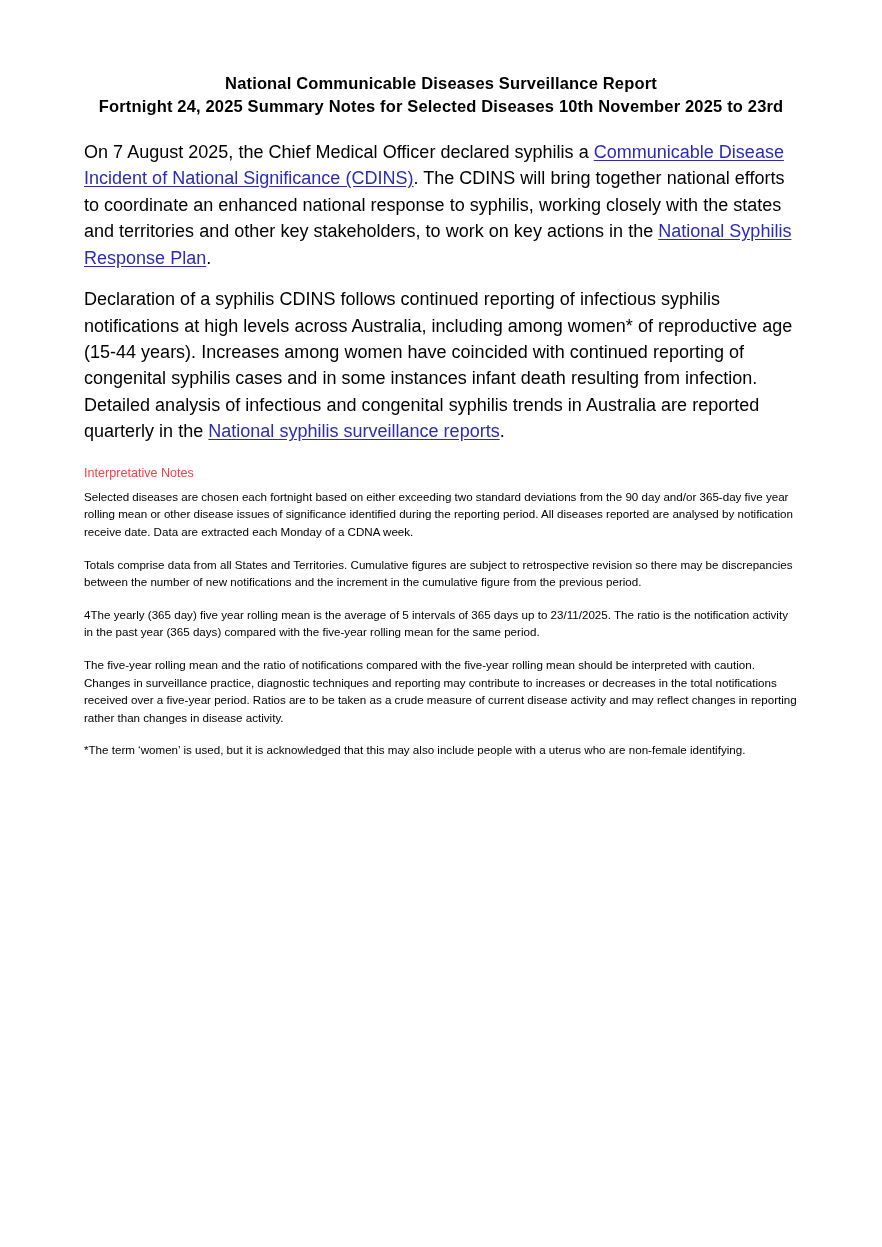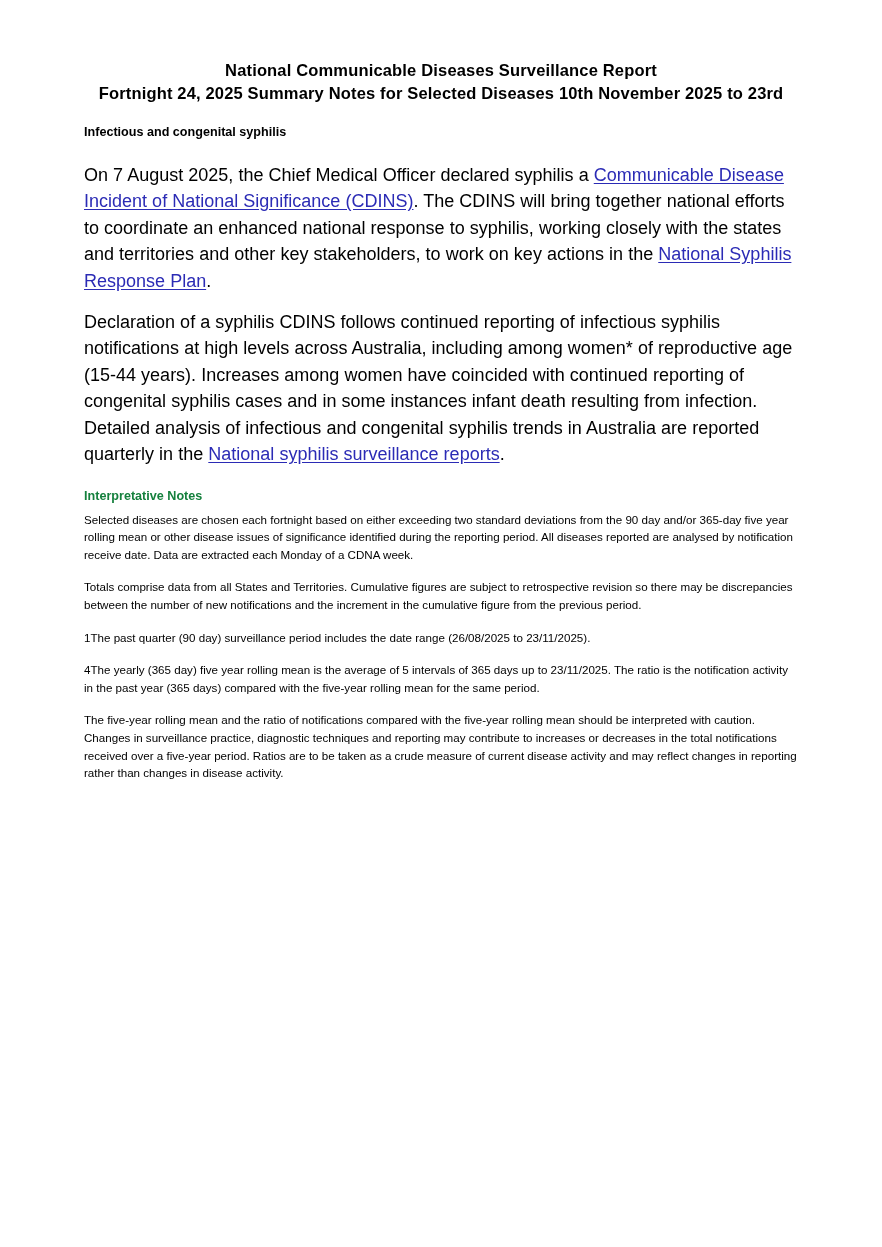--- a/index.html
+++ b/index.html
@@ -24,21 +24,21 @@
     top: 0;
     width: 882px;
     height: 1247px;
     background: #ffffff;
     box-sizing: border-box;
   }
 
   .content {
     position: absolute;
     left: 84px;
-    top: 59px;
+    top: 72px;
     width: 714px;
   }
 
   
   .doc-title {
     font-size: 16.5px;
     font-weight: bold;
     line-height: 1.42;
     text-align: center;
     color: #000000;
@@ -78,24 +78,24 @@
   .doc-link {
     color: #2b2bb5;
     text-decoration: underline;
     text-underline-offset: 2px;
     cursor: pointer;
   }
 
   
   .notes-heading {
     font-size: 12.6px;
-    font-weight: bold;
+    font-weight: normal;
     line-height: 1.5;
     margin: 19px 0 0 0;
-    color: #15803d;
+    color: #ef4444;
   }
 
   
   .note-para {
     font-size: 11.6px;
     line-height: 1.52;
     margin: 15px 0 0 0;
     color: #000000;
     text-align: left;
     width: 714px;
@@ -108,28 +108,27 @@
 <body>
 
 <div class="page">
   <div class="content">
 
     <h1 class="doc-title">
       <span class="line title-line-1">National Communicable Diseases Surveillance Report</span>
       <span class="line title-line-2">Fortnight 24, 2025 Summary Notes for Selected Diseases 10th November 2025 to 23rd</span>
     </h1>
 
-    <h2 class="section-heading">Infectious and congenital syphilis</h2>
 
     <p class="body-para first"><span>On 7 August 2025, the Chief Medical Officer declared syphilis a </span><a class="doc-link" href="#">Communicable Disease Incident of National Significance (CDINS)</a><span>. The CDINS will bring together national efforts to coordinate an enhanced national response to syphilis, working closely with the states and territories and other key stakeholders, to work on key actions in the </span><a class="doc-link" href="#">National Syphilis Response Plan</a><span>.</span></p>
 
     <p class="body-para"><span>Declaration of a syphilis CDINS follows continued reporting of infectious syphilis notifications at high levels across Australia, including among women* of reproductive age (15-44 years). Increases among women have coincided with continued reporting of congenital syphilis cases and in some instances infant death resulting from infection. Detailed analysis of infectious and congenital syphilis trends in Australia are reported quarterly in the </span><a class="doc-link" href="#">National syphilis surveillance reports</a><span>.</span></p>
 
     <h2 class="notes-heading">Interpretative Notes</h2>
 
     <p class="note-para first-note">Selected diseases are chosen each fortnight based on either exceeding two standard deviations from the 90 day and/or 365-day five year rolling mean or other disease issues of significance identified during the reporting period.  All diseases reported are analysed by notification receive date.  Data are extracted each Monday of a CDNA week.</p>
     <p class="note-para">Totals comprise data from all States and Territories.  Cumulative figures are subject to retrospective revision so there may be discrepancies between the number of new notifications and the increment in the cumulative figure from the previous period.</p>
-    <p class="note-para">1The past quarter (90 day) surveillance period includes the date range (26/08/2025 to 23/11/2025).</p>
     <p class="note-para">4The yearly (365 day) five year rolling mean is the average of 5 intervals of 365 days up to 23/11/2025. The ratio is the notification activity in the past year (365 days) compared with the five-year rolling mean for the same period.</p>
     <p class="note-para">The five-year rolling mean and the ratio of notifications compared with the five-year rolling mean should be interpreted with caution. Changes in surveillance practice, diagnostic techniques and reporting may contribute to increases or decreases in the total notifications received over a five-year period. Ratios are to be taken as a crude measure of current disease activity and may reflect changes in reporting rather than changes in disease activity.</p>
+    <p class="note-para">*The term ‘women’ is used, but it is acknowledged that this may also include people with a uterus who are non-female identifying.</p>
 
   </div>
 </div>
 
 </body></html>

